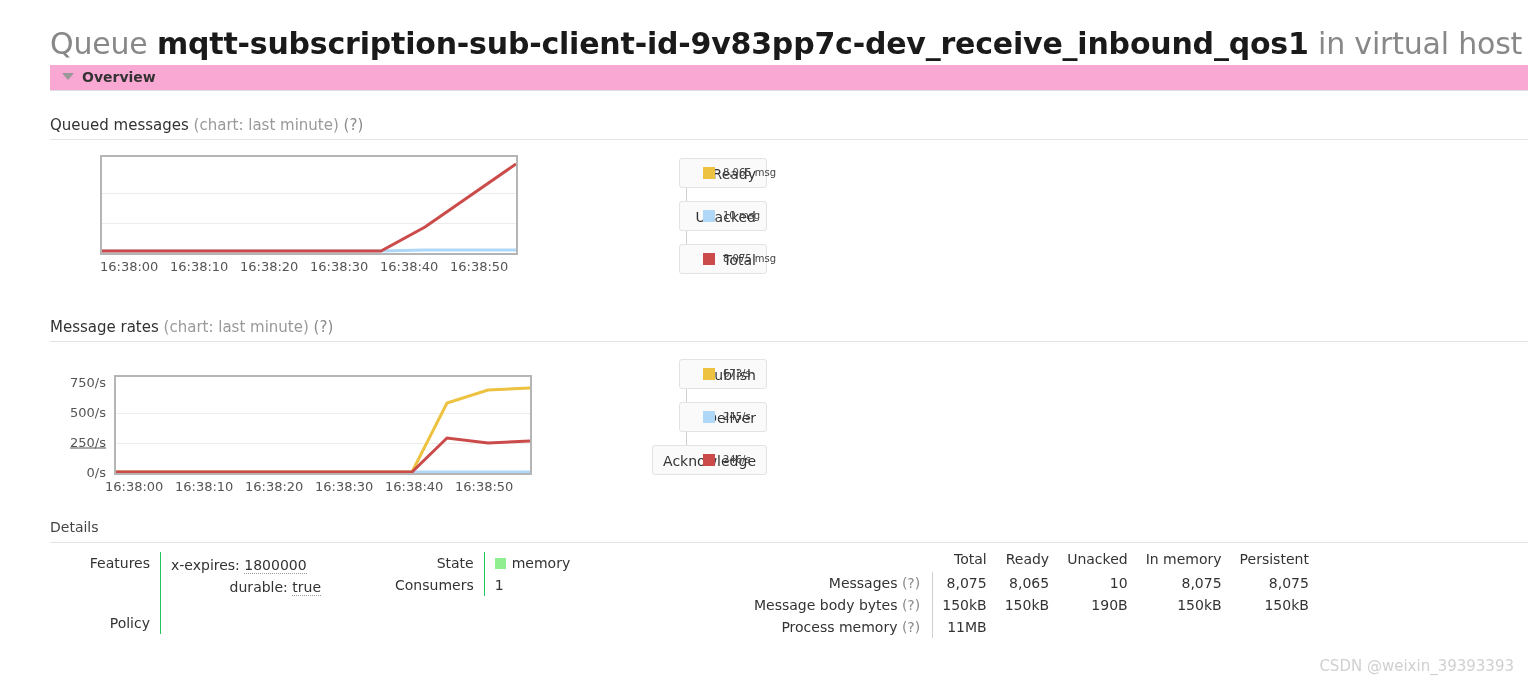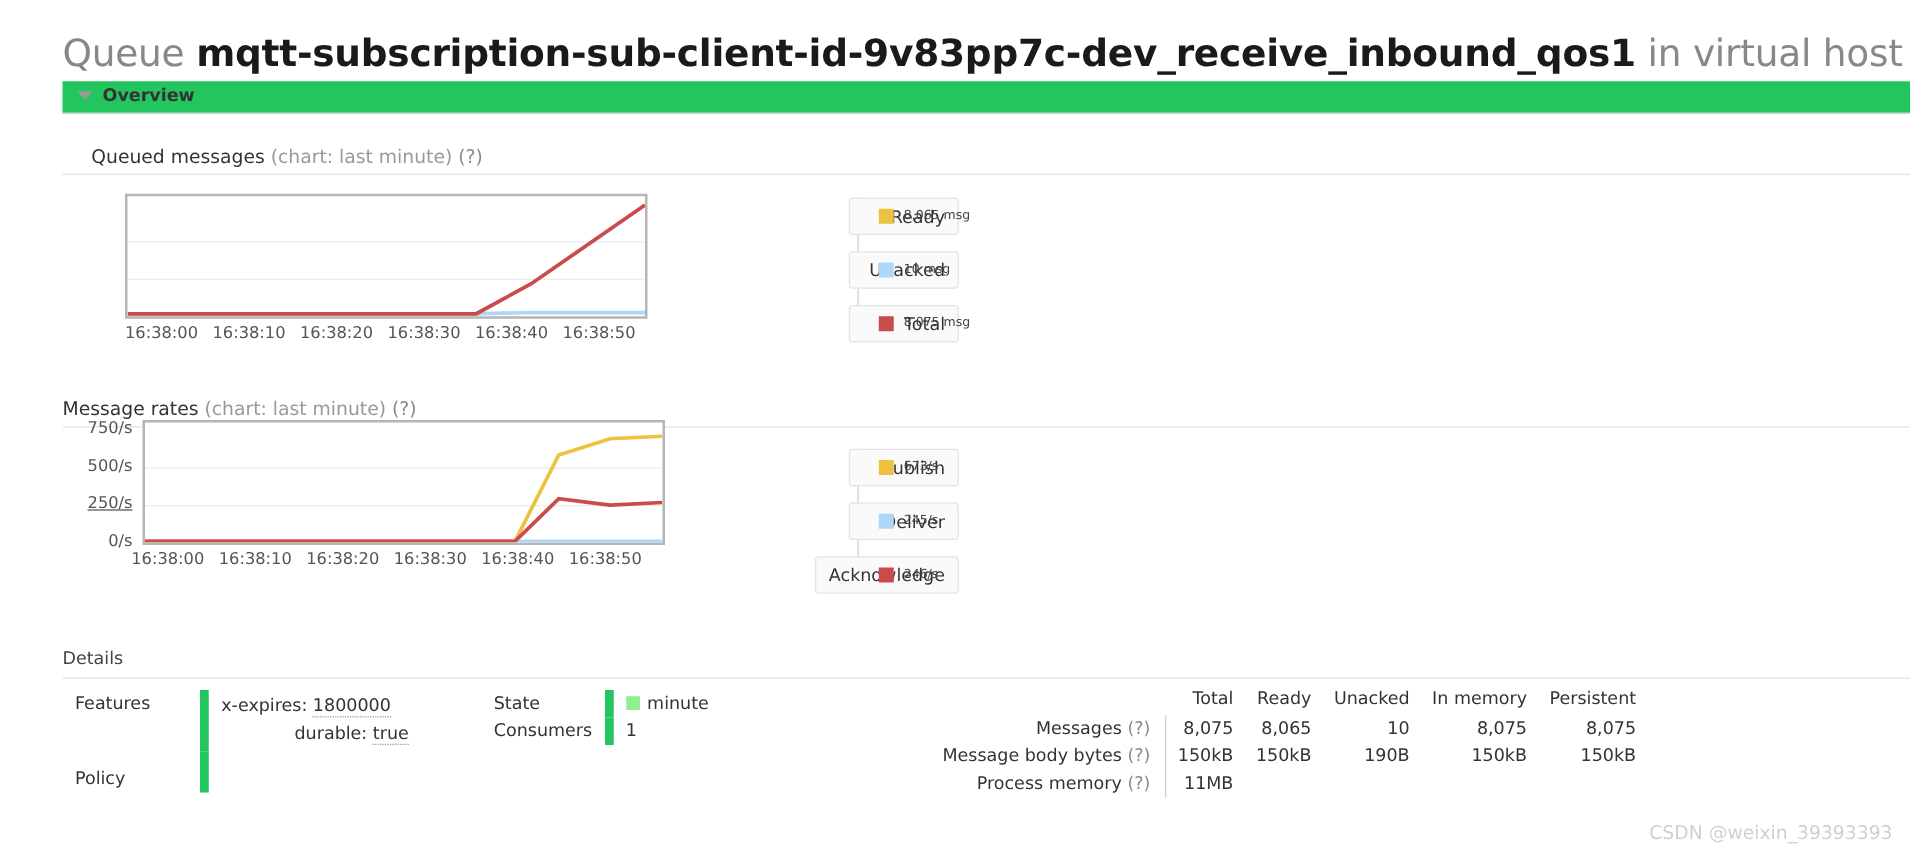--- a/index.html
+++ b/index.html
@@ -34,21 +34,21 @@
     font-weight: bold;
   }
 
   
   #overview-section-bar {
     position: absolute;
     left: 50px;
     top: 65px;
     width: 1478px;
     height: 26px;
-    background: #22c55e;
+    background: #f9a8d4;
     border-bottom: 1px solid #dddddd;
     box-sizing: border-box;
   }
   #overview-section-bar .twisty {
     position: absolute;
     left: 12px;
     top: 8px;
     width: 0;
     height: 0;
     border-left: 6px solid transparent;
@@ -209,23 +209,23 @@
     color: #333333;
   }
   .detail-table th,
   .detail-table td {
     padding: 3px 10px;
     font-weight: normal;
     vertical-align: top;
     white-space: nowrap;
   }
   .detail-table th.rowlabel {
-    text-align: left;
-    color: #333333;
-    border-right: 7px solid #22c55e;
+    text-align: right;
+    color: #333333;
+    border-right: 1px solid #22c55e;
   }
   .detail-table td.value {
     text-align: left;
     color: #333333;
   }
   .detail-table .help {
     color: #8a8a8a;
     cursor: help;
   }
   .abbr {
@@ -297,21 +297,21 @@
   <span>Queue</span>
   <span class="queue-name">mqtt-subscription-sub-client-id-9v83pp7c-dev_receive_inbound_qos1</span>
   <span>in virtual host /</span>
 </h1>
 
 <div id="overview-section-bar">
   <span class="twisty"></span>
   <span class="section-label">Overview</span>
 </div>
 
-<div class="sub-heading" style="left:50px; top:116px;margin-left:23px;">
+<div class="sub-heading" style="left:50px; top:116px;">
   <span>Queued messages</span>
   <span class="dim">(chart: last minute)</span>
   <span class="help">(?)</span>
 </div>
 <div class="heading-rule" style="left:50px; top:139px; width:1478px;"></div>
 
 <div class="chart-block" style="left:50px; top:155px; width:470px; height:100px;">
   <div class="plot" style="width:418px; height:100px;">
     <div class="gridline" style="top:36px;"></div>
     <div class="gridline" style="top:66px;"></div>
@@ -349,21 +349,21 @@
   </div>
 </div>
 
 <div class="sub-heading" style="left:50px; top:318px;">
   <span>Message rates</span>
   <span class="dim">(chart: last minute)</span>
   <span class="help">(?)</span>
 </div>
 <div class="heading-rule" style="left:50px; top:341px; width:1478px;"></div>
 
-<div class="chart-block" style="left:50px; top:336px; width:470px; height:96px;">
+<div class="chart-block" style="left:50px; top:375px; width:470px; height:96px;">
   <div class="y-axis" style="width:60px;">
     <span class="y-tick" style="top:7px;">750/s</span>
     <span class="y-tick" style="top:37px;">500/s</span>
     <span class="y-tick" style="top:67px;text-decoration:underline;">250/s</span>
     <span class="y-tick" style="top:97px;">0/s</span>
   </div>
   <div class="plot" style="left:64px; width:418px; height:100px;">
     <div class="gridline" style="top:36px;"></div>
     <div class="gridline" style="top:66px;"></div>
     <svg width="414" height="96" viewBox="0 0 414 96" preserveAspectRatio="none">
@@ -425,21 +425,21 @@
       <td class="value" style="padding-top:14px; min-width:150px;"></td>
     </tr>
   </tbody>
 </table>
 
 <table class="detail-table" style="left:385px; top:552px;">
   <tbody>
     <tr>
       <th class="rowlabel">State</th>
       <td class="value" style="min-width:110px;">
-        <span class="state-swatch"></span><span>minute</span>
+        <span class="state-swatch"></span><span>memory</span>
       </td>
     </tr>
     <tr>
       <th class="rowlabel">Consumers</th>
       <td class="value">1</td>
     </tr>
   </tbody>
 </table>
 
 <table id="stats-table">

